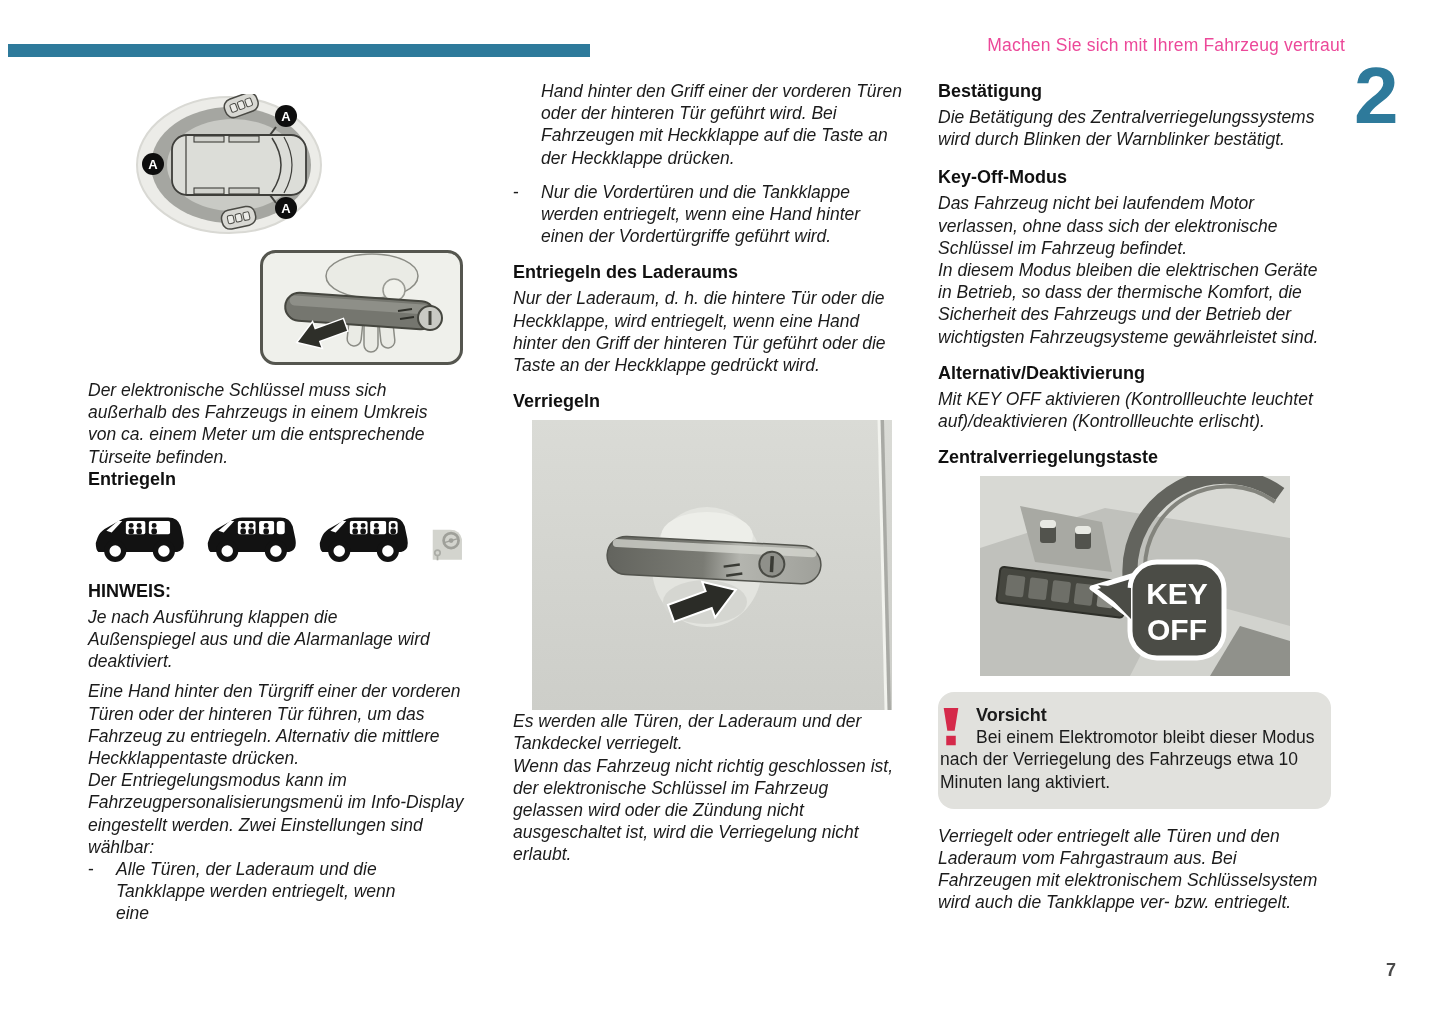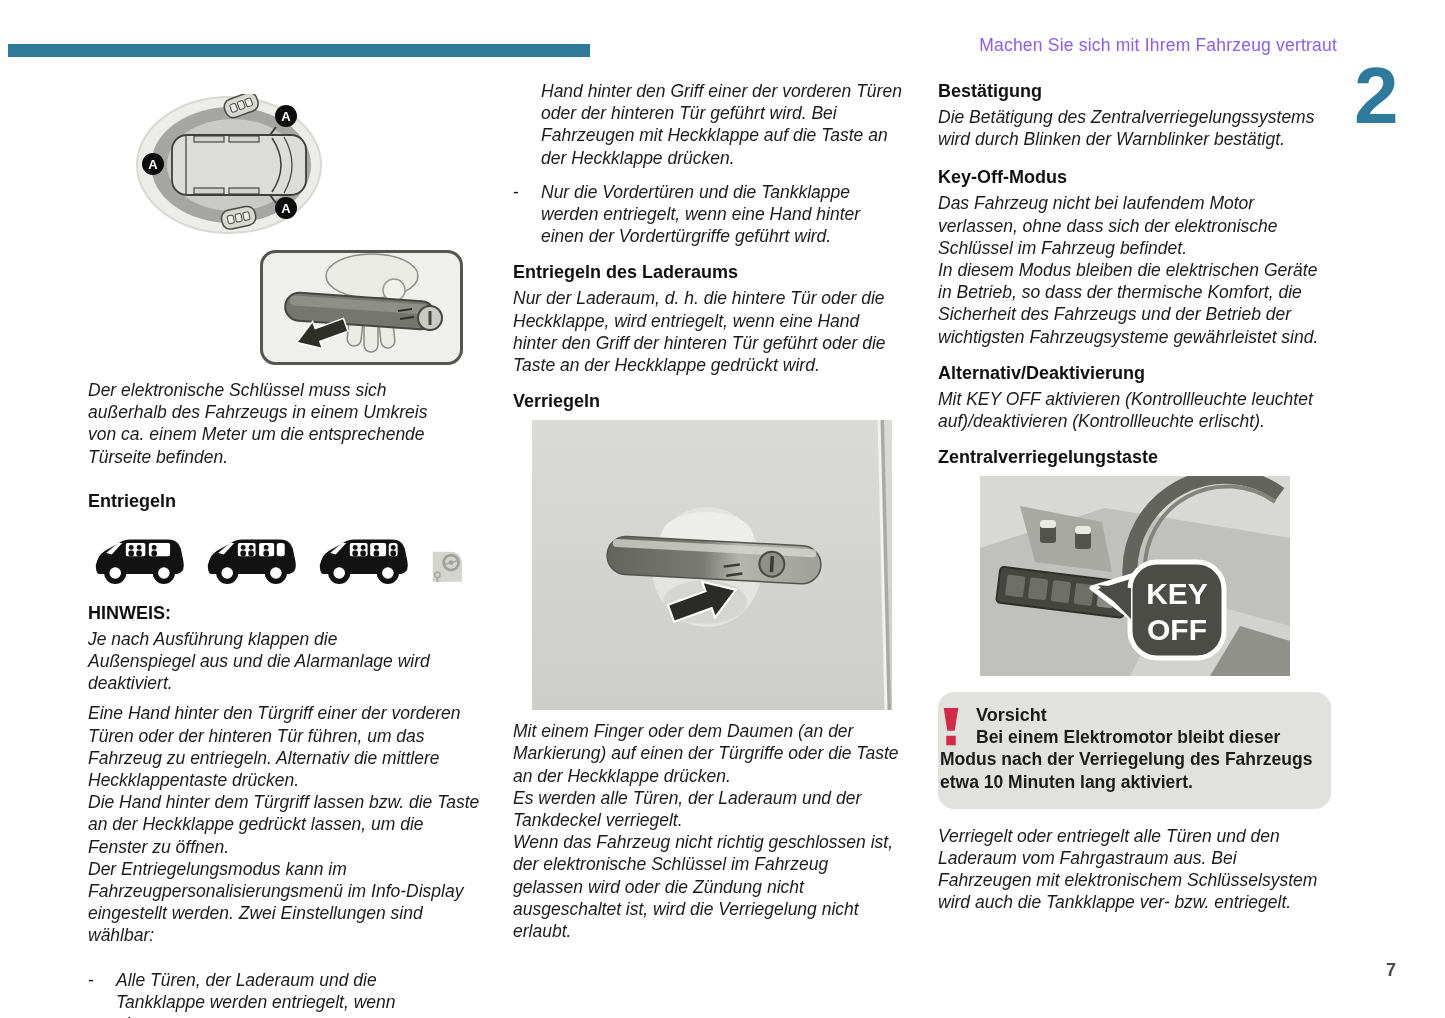--- a/index.html
+++ b/index.html
@@ -1,33 +1,33 @@
 <!DOCTYPE html>
 <html><head>
 <meta charset="utf-8">
 <style>
   html,body { margin:0; padding:0; background:#ffffff; }
   .page {
     position:relative; width:1445px; height:1018px; background:#ffffff;
     font-family:"Liberation Sans", sans-serif; color:#1b1b1b; overflow:hidden;
   }
   .topbar { position:absolute; left:8px; top:44px; width:582px; height:13px; background:#2E7A9B; }
-  .header-title { position:absolute; top:35px; right:108px; font-size:17.5px; color:#8b5cf6; letter-spacing:.2px; }
+  .header-title { position:absolute; top:35px; right:100px; font-size:17.5px; color:#ec4899; letter-spacing:.2px; }
   .chapter-num { position:absolute; top:56px; left:1354px; font-size:80px; font-weight:bold; color:#2E7A9B; line-height:1; }
   .page-num { position:absolute; left:1386px; top:960px; font-size:18px; color:#4a4a4a; font-weight:600; }
 
   .col { position:absolute; top:80px; width:393px; font-size:17.5px; line-height:22.2px; }
   .col-left  { left:88px; }
   .col-mid   { left:513px; }
   .col-right { left:938px; }
 
   p { margin:0;font-style:italic; }
   h3 { margin:0 0 4px 0; font-size:18px; font-weight:bold; color:#101010; line-height:22px; }
   figure { margin:0; } .mt8{margin-top:8px;} .mt10{margin-top:10px;} .mt12{margin-top:12px;}
-  .mt14{margin-top:14px;} .mt16{margin-top:16px;} .mt22{margin-top:22px;}
+  .mt14{margin-top:14px;} .mt16{margin-top:16px;} .mt22{}
 
   .w360{max-width:360px;} .w372{max-width:372px;} .w380{max-width:380px;}
 
   .bullet { display:flex; }
   .bullet .dash { width:28px; flex:none; }
   .bullet p { flex:1; }
   .bullet .bw310 { max-width:310px; }
   .bullet .bw330 { max-width:330px; }
   .indent { padding-left:28px; }
 
@@ -36,21 +36,21 @@
   .fig-vans   { margin:12px 0 0 6px; display:flex; align-items:flex-end; gap:20px; height:62px; }
   .fig-photo  { margin:8px 0 0 19px; width:360px; height:290px; }
   .fig-dash   { margin:8px 0 0 42px; width:310px; height:200px; }
 
   .warnbox {
     margin-top:16px; background:#e1e1dd; border-radius:16px;
     padding:12px 16px 16px 2px;
   }
   .warn-icon { float:left; width:22px; height:38px; margin:4px 14px 2px 0; }
   .warn-title { font-weight:bold; font-size:18px; line-height:22px; }
-  .warn-text { line-height:22.2px;font-weight:bold; }
+  .warn-text { line-height:22.2px; }
 
   svg text { font-family:"Liberation Sans", sans-serif; }
 </style>
 </head>
 <body>
 
 <div class="page">
 
   <div class="topbar"></div>
   <div class="header-title">Machen Sie sich mit Ihrem Fahrzeug vertraut</div>
@@ -188,21 +188,20 @@
         <line x1="21" y1="25" x2="41" y2="19" stroke="#9FA09A" stroke-width="2"></line>
         <circle cx="11" cy="40" r="4" fill="none" stroke="#ABACA6" stroke-width="2.5"></circle>
         <rect x="9.8" y="43" width="2.5" height="8" fill="#ABACA6"></rect>
       </svg>
     </div>
 
     <h3 class="mt16">HINWEIS:</h3>
     <p class="w360">Je nach Ausführung klappen die Außenspiegel aus und die Alarmanlage wird deaktiviert.</p>
 
     <p class="mt8">Eine Hand hinter den Türgriff einer der vorderen Türen oder der hinteren Tür führen, um das Fahrzeug zu entriegeln. Alternativ die mittlere Heckklappentaste drücken.</p>
-    <p>Die Hand hinter dem Türgriff lassen bzw. die Taste an der Heckklappe gedrückt lassen, um die Fenster zu öffnen.</p>
     <p>Der Entriegelungsmodus kann im Fahrzeugpersonalisierungsmenü im Info-Display eingestellt werden. Zwei Einstellungen sind wählbar:</p>
 
     <div class="bullet mt22">
       <span class="dash">-</span>
       <p class="bw310">Alle Türen, der Laderaum und die Tankklappe werden entriegelt, wenn eine</p>
     </div>
   </div>
 
   <div class="col col-mid">
 
@@ -245,21 +244,20 @@
           <line x1="195" y1="155" x2="211" y2="152" stroke="#3A3B35" stroke-width="2.5"></line>
           <circle cx="240" cy="141" r="12.5" fill="#8F908A" stroke="#4A4B45" stroke-width="2"></circle>
           <line x1="240" y1="133" x2="240" y2="149" stroke="#3A3B35" stroke-width="3.5"></line>
         </g>
         <g transform="translate(140,193) rotate(-20)" fill="#2B2C27" stroke="#FFFFFF" stroke-width="4" paint-order="stroke">
           <path d="M0,-8 L40,-8 L40,-17 L66,0 L40,17 L40,8 L0,8 Z"></path>
         </g>
       </svg>
     </figure>
 
-    <p class="mt10">Mit einem Finger oder dem Daumen (an der Markierung) auf einen der Türgriffe oder die Taste an der Heckklappe drücken.</p>
     <p>Es werden alle Türen, der Laderaum und der Tankdeckel verriegelt.</p>
     <p class="w380">Wenn das Fahrzeug nicht richtig geschlossen ist, der elektronische Schlüssel im Fahrzeug gelassen wird oder die Zündung nicht ausgeschaltet ist, wird die Verriegelung nicht erlaubt.</p>
   </div>
 
   <div class="col col-right">
 
     <h3>Bestätigung</h3>
     <p>Die Betätigung des Zentralverriegelungssystems wird durch Blinken der Warnblinker bestätigt.</p>
 
     <h3 class="mt16">Key-Off-Modus</h3>

